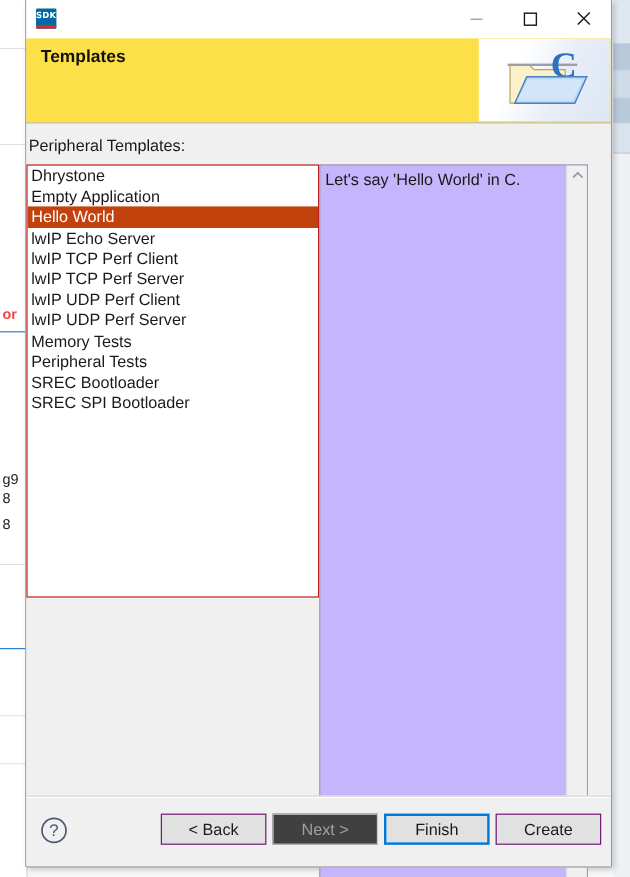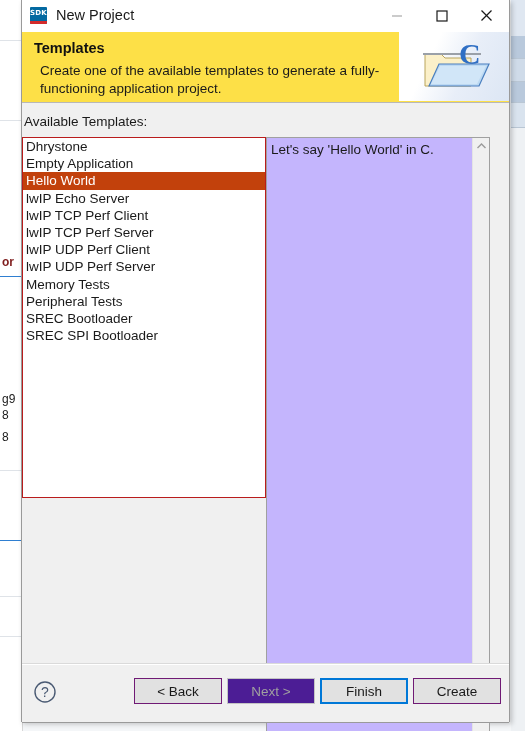--- a/index.html
+++ b/index.html
@@ -27,21 +27,21 @@
     border-right: 1px solid #d6d6d6;
     overflow: hidden;
   }
   .bg-left-strip .bgline {
     position: absolute;
     font-size: 12px;
     color: #1a1a1a;
     white-space: nowrap;
     left: 2px;
   }
-  .bg-left-strip .bgline.blue { color: #7f1d1d; font-weight: bold; }
+  .bg-left-strip .bgline.blue { color: #ef4444; font-weight: bold; }
   .bg-left-strip .bgrule {
     position: absolute;
     left: 0; width: 22px; height: 1px;
     background: #dfe3e8;
   }
   .bg-left-strip .bgrule.blue { background: #2f7fd1; }
 
   .bg-right-strip {
     position: absolute;
     left: 511px; top: 0;
@@ -254,21 +254,21 @@
     background: #e1e1e1;
     border: 1px solid #701a75;
     box-sizing: border-box;
     display: flex;
     align-items: center;
     justify-content: center;
     padding: 0;
   }
   .btn.disabled {
     color: #a0a0a0;
-    background: #4c1d95;
+    background: #404040;
     border-color: #c4c4c4;
   }
   .btn.default {
     border: 2px solid #0078d7;
     background: #e1e1e1;
   }
 
   
   .dlg-bottom-edge {
     position: absolute;
@@ -309,21 +309,20 @@
 
 </div>
 
 <div id="dialog">
 
   <div class="titlebar">
     <div class="app-icon">
       <span class="sdk-text">SDK</span>
       <span class="redbar"></span>
     </div>
-    <div class="title-text">New Project</div>
 
     <div class="win-controls">
       <div class="win-btn">
         <svg width="12" height="12" viewBox="0 0 12 12">
             <line x1="1" y1="6" x2="11" y2="6" stroke="#a8a8a8" stroke-width="1.2"></line>
           </svg>
       </div>
       <div class="win-btn">
         <svg width="12" height="12" viewBox="0 0 12 12">
             <rect x="1" y="1" width="10" height="10" fill="none" stroke="#1a1a1a" stroke-width="1.2"></rect>
@@ -333,37 +332,36 @@
         <svg width="13" height="13" viewBox="0 0 13 13">
             <line x1="1.5" y1="1.5" x2="11.5" y2="11.5" stroke="#1a1a1a" stroke-width="1.2"></line>
             <line x1="11.5" y1="1.5" x2="1.5" y2="11.5" stroke="#1a1a1a" stroke-width="1.2"></line>
           </svg>
       </div>
     </div>
   </div>
 
   <div class="header">
     <div class="header-title">Templates</div>
-    <div class="header-desc">Create one of the available templates to generate a fully-functioning application project.</div>
     <div class="header-art"></div>
     <svg class="folder-icon" viewBox="0 0 80 58">
 
       <path d="M6 16 L6 48 L52 48 L52 20 L26 20 L22 16 Z" fill="#fbf0c9" stroke="#b9a45c" stroke-width="1"></path>
 
       <rect x="4" y="15" width="58" height="2" fill="#9aa0a8"></rect>
 
       <text x="40" y="26" font-family="Liberation Serif, serif" font-size="30" font-weight="bold" fill="#2f6fc4">C</text>
 
       <path d="M10 48 L20 26 L70 26 L60 48 Z" fill="#bcd9f2" stroke="#4a7fbf" stroke-width="1.2"></path>
       <path d="M12 46 L21 28 L67 28 L58 46 Z" fill="#d8eaf9" opacity="0.75"></path>
     </svg>
   </div>
 
   <div class="body-area">
-    <div class="avail-label">Available Templates:</div>
+    <div class="avail-label">Peripheral Templates:</div>
 
     <div class="listbox" id="templates-list">
         <div class="list-item">Dhrystone</div>
         <div class="list-item">Empty Application</div>
         <div class="list-item selected">Hello World</div>
         <div class="list-item">lwIP Echo Server</div>
         <div class="list-item">lwIP TCP Perf Client</div>
         <div class="list-item">lwIP TCP Perf Server</div>
         <div class="list-item">lwIP UDP Perf Client</div>
         <div class="list-item">lwIP UDP Perf Server</div>

